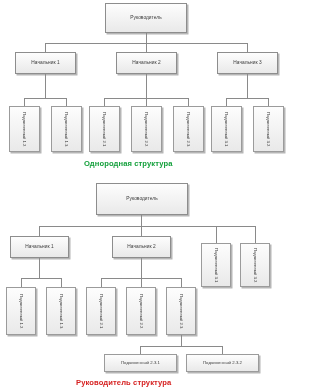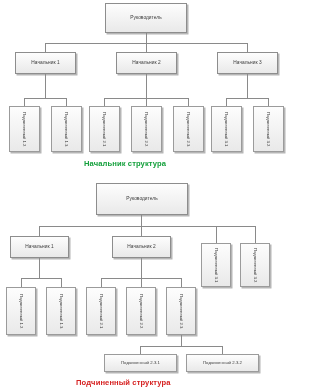--- a/index.html
+++ b/index.html
@@ -122,21 +122,21 @@
   <div class="node vert" style="left:173px; top:106px; width:31px; height:46px;">
     <span class="txt">Подчиненный 2.3</span>
   </div>
   <div class="node vert" style="left:211px; top:106px; width:31px; height:46px;">
     <span class="txt">Подчиненный 3.1</span>
   </div>
   <div class="node vert" style="left:253px; top:106px; width:31px; height:46px;">
     <span class="txt">Подчиненный 3.2</span>
   </div>
 
-  <div class="caption green" style="left:84px; top:159px;">Начальник структура</div>
+  <div class="caption green" style="left:84px; top:159px;">Однородная структура</div>
 
   <div class="node strong" style="left:96px; top:183px; width:92px; height:32px;">
     <span class="txt">Руководитель</span>
   </div>
 
   <div class="ln v" style="left:141px; top:215px; height:11px;"></div>
   <div class="ln h" style="left:39px; top:226px; width:216px;"></div>
   <div class="ln v" style="left:39px; top:226px; height:10px;"></div>
   <div class="ln v" style="left:141px; top:226px; height:10px;"></div>
   <div class="ln v" style="left:216px; top:226px; height:17px;"></div>
@@ -188,15 +188,15 @@
   <div class="ln v" style="left:140px; top:346px; height:8px;"></div>
   <div class="ln v" style="left:222px; top:346px; height:8px;"></div>
 
   <div class="node" style="left:104px; top:354px; width:73px; height:18px;">
     <span class="txt">Подчиненный 2.3.1</span>
   </div>
   <div class="node" style="left:186px; top:354px; width:73px; height:18px;">
     <span class="txt">Подчиненный 2.3.2</span>
   </div>
 
-  <div class="caption red" style="left:76px; top:378px;">Подчиненный структура</div>
+  <div class="caption red" style="left:76px; top:378px;">Руководитель структура</div>
 
 </div>
 
 </body></html>

